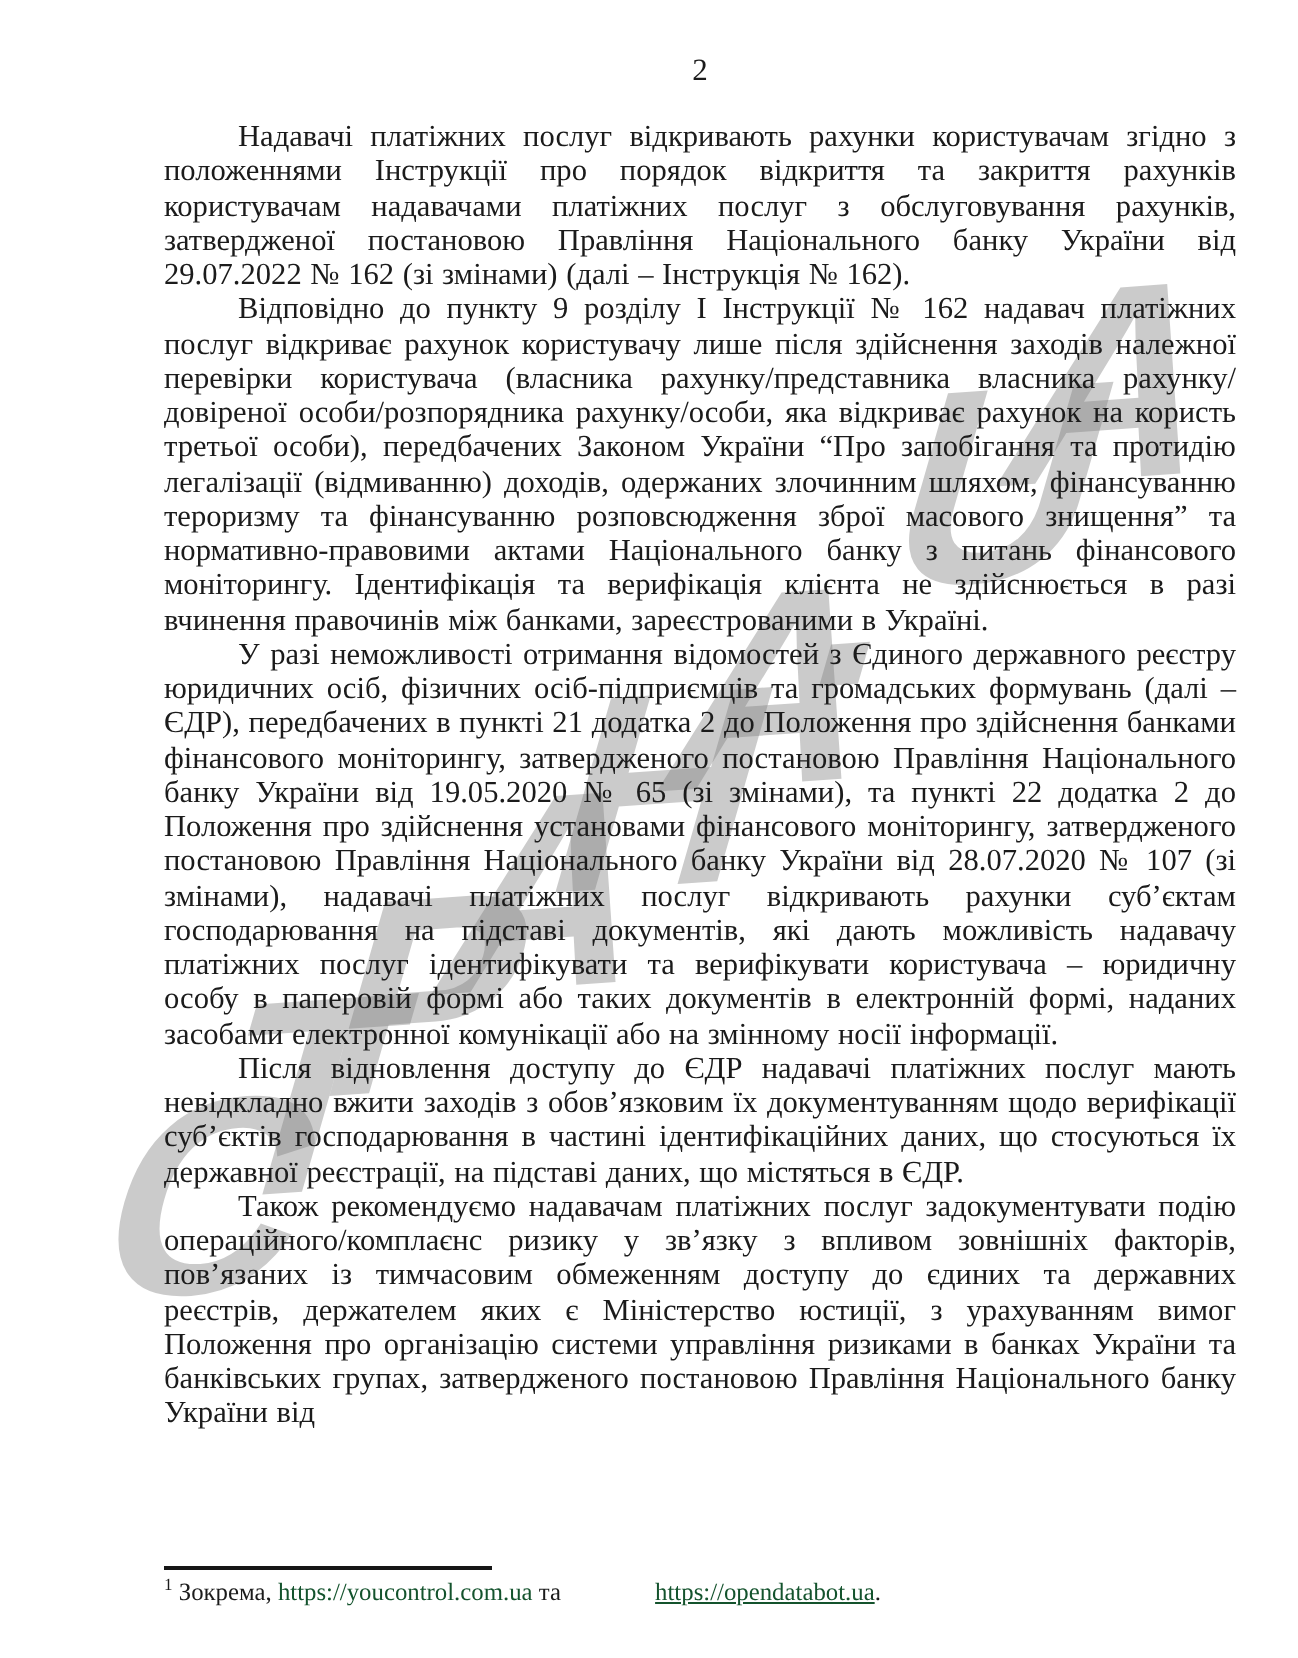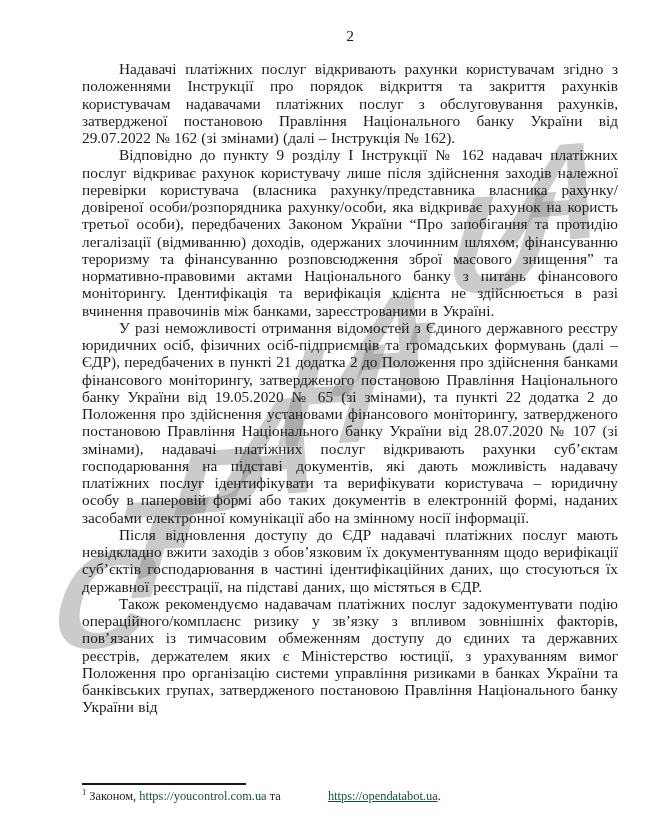--- a/index.html
+++ b/index.html
@@ -105,16 +105,16 @@
   <div class="body-text">
     <p class="para">Надавачі платіжних послуг відкривають рахунки користувачам згідно з положеннями Інструкції про порядок відкриття та закриття рахунків користувачам надавачами платіжних послуг з обслуговування рахунків, затвердженої постановою Правління Національного банку України від 29.07.2022 № 162 (зі змінами) (далі – Інструкція № 162).</p>
     <p class="para">Відповідно до пункту 9 розділу I Інструкції № 162 надавач платіжних послуг відкриває рахунок користувачу лише після здійснення заходів належної перевірки користувача (власника рахунку/представника власника рахунку/довіреної особи/розпорядника рахунку/особи, яка відкриває рахунок на користь третьої особи), передбачених Законом України “Про запобігання та протидію легалізації (відмиванню) доходів, одержаних злочинним шляхом, фінансуванню тероризму та фінансуванню розповсюдження зброї масового знищення” та нормативно-правовими актами Національного банку з питань фінансового моніторингу. Ідентифікація та верифікація клієнта не здійснюється в разі вчинення правочинів між банками, зареєстрованими в Україні.</p>
     <p class="para">У разі неможливості отримання відомостей з Єдиного державного реєстру юридичних осіб, фізичних осіб-підприємців та громадських формувань (далі – ЄДР), передбачених в пункті 21 додатка 2 до Положення про здійснення банками фінансового моніторингу, затвердженого постановою Правління Національного банку України від 19.05.2020 № 65 (зі змінами), та пункті 22 додатка 2 до Положення про здійснення установами фінансового моніторингу, затвердженого постановою Правління Національного банку України від 28.07.2020 № 107 (зі змінами), надавачі платіжних послуг відкривають рахунки суб’єктам господарювання на підставі документів, які дають можливість надавачу платіжних послуг ідентифікувати та верифікувати користувача – юридичну особу в паперовій формі або таких документів в електронній формі, наданих засобами електронної комунікації або на змінному носії інформації.</p>
     <p class="para">Після відновлення доступу до ЄДР надавачі платіжних послуг мають невідкладно вжити заходів з обов’язковим їх документуванням щодо верифікації суб’єктів господарювання в частині ідентифікаційних даних, що стосуються їх державної реєстрації, на підставі даних, що містяться в ЄДР.</p>
     <p class="para">Також рекомендуємо надавачам платіжних послуг задокументувати подію операційного/комплаєнс ризику у зв’язку з впливом зовнішніх факторів, пов’язаних із тимчасовим обмеженням доступу до єдиних та державних реєстрів, держателем яких є Міністерство юстиції, з урахуванням вимог Положення про організацію системи управління ризиками в банках України та банківських групах, затвердженого постановою Правління Національного банку України від</p>
   </div>
 
   <div class="footnote-area">
     <div class="footnote-rule"></div>
-    <div class="footnote-text"><sup>1</sup> <span>Законом, </span><a class="link">https://youcontrol.com.ua</a><span> та </span><a class="link underlined">https://opendatabot.ua</a><span>.</span></div>
+    <div class="footnote-text"><sup>1</sup> <span>Зокрема, </span><a class="link">https://youcontrol.com.ua</a><span> та </span><a class="link underlined">https://opendatabot.ua</a><span>.</span></div>
   </div>
 
 </div>
 
 </body></html>

